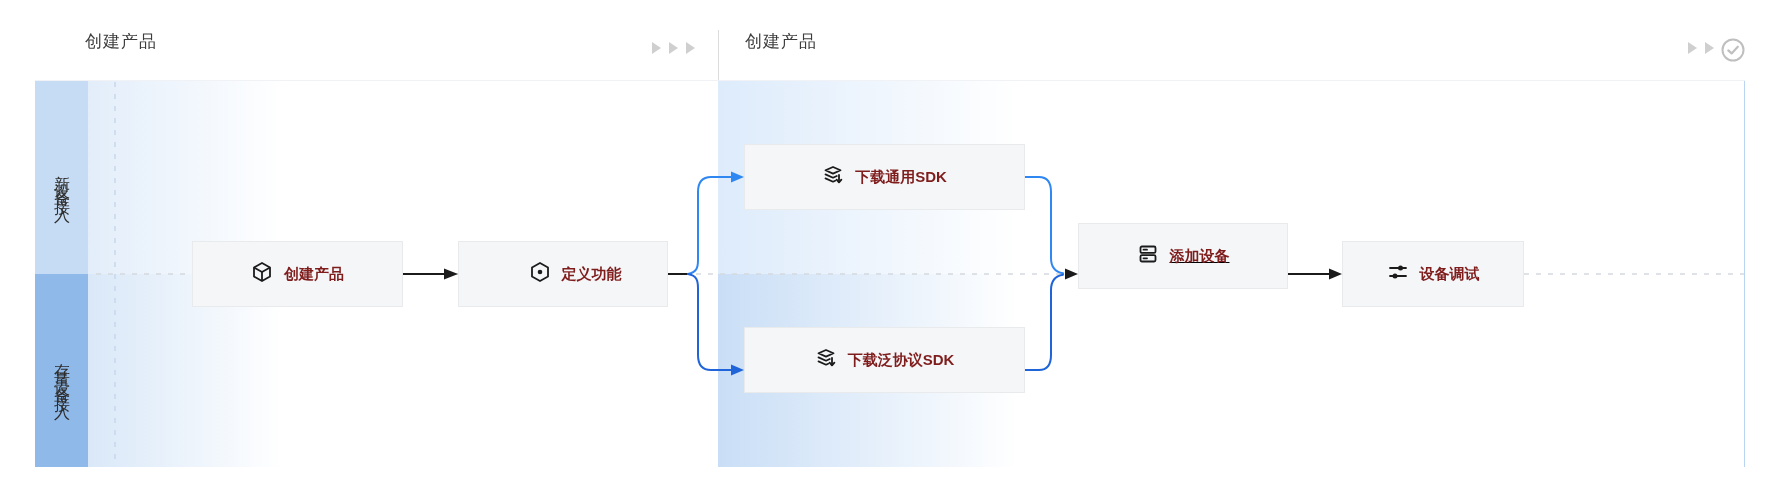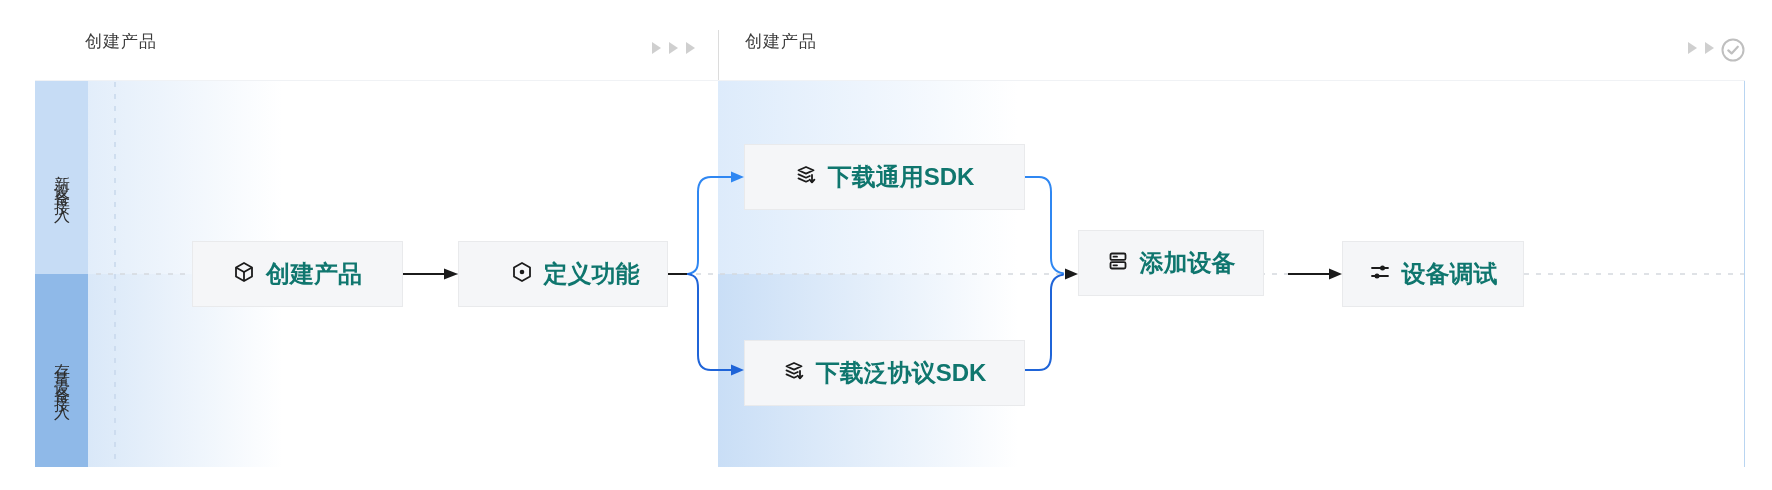--- a/index.html
+++ b/index.html
@@ -66,26 +66,26 @@
 
   
   .connectors { position:absolute; left:0; top:0; width:1772px; height:490px; z-index:2; pointer-events:none; }
 
   
   .node {
     position:absolute; z-index:3; height:66px; box-sizing:border-box;
     display:flex; align-items:center; justify-content:center; gap:11px;
     background:#f5f6f8; border:1px solid #e9eaec; cursor:pointer;
   }
-  .node .label { font-size:24px; font-weight:600; color:#0f766e; white-space:nowrap; }
+  .node .label { font-size:15px; font-weight:600; color:#7f1d1d; white-space:nowrap; }
   .node-create  { left:192px;  top:241px; width:211px; }
   .node-define  { left:458px;  top:241px; width:210px;padding-left:24px; }
   .node-sdk1    { left:744px;  top:144px; width:281px; }
-  .node-sdk2    { left:744px;  top:340px; width:281px; }
-  .node-add     { left:1078px; top:230px; width:186px; }
+  .node-sdk2    { left:744px;  top:327px; width:281px; }
+  .node-add     { left:1078px; top:223px; width:210px;text-decoration:underline; }
   .node-debug   { left:1342px; top:241px; width:182px; }
   .node svg { flex:0 0 auto; }
 </style>
 </head>
 <body>
 
 <div class="canvas">
 
   <div class="section-title title-1">创建产品</div>
 

